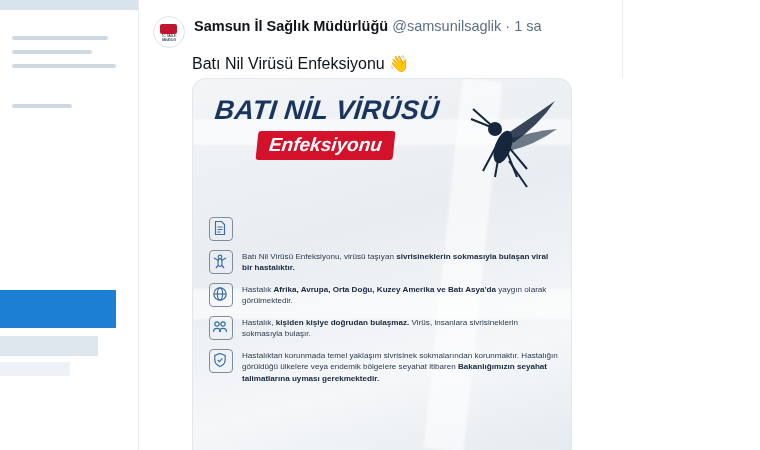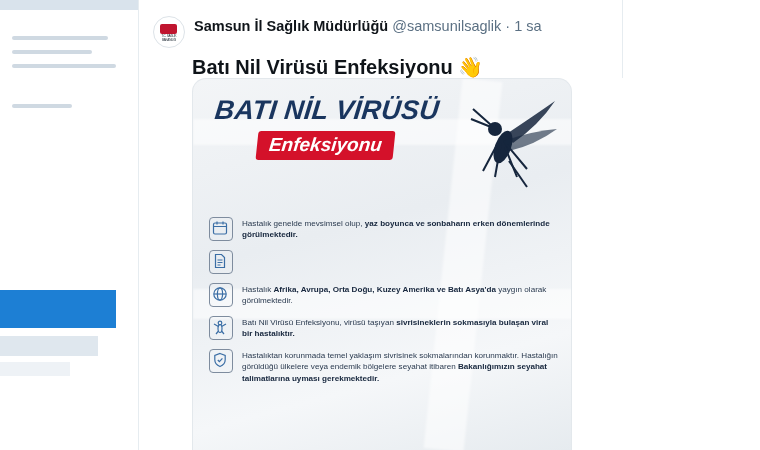--- a/index.html
+++ b/index.html
@@ -114,24 +114,23 @@
   .display-name {
     font-weight: bold;
     color: #0f1419;
   }
   .handle, .sep, .time {
     color: #5b7083;
     font-weight: normal;
   }
   .tweet-body {
     padding: 6px 14px 0 53px;
-    font-size: 20px;
+    font-size: 16px;
     color: #0f1419;
     line-height: 1.3;
-    font-weight: bold;
   }
   .hand-emoji {
     display: inline-block;
     filter: saturate(1.2);
   }
 
   
   .media {
     position: absolute;
     left: 53px;
@@ -287,67 +286,68 @@
             <path d="M62 50 Q92 30 112 16 Q96 40 70 58 Z" opacity="0.85"></path>
             <path d="M60 56 Q90 46 114 44 Q92 60 66 66 Z" opacity="0.6"></path>
             <path d="M56 56 L40 86 M58 58 L52 92 M62 62 L74 92 M64 60 L84 84" stroke="#16263d" stroke-width="2" fill="none"></path>
             <path d="M66 76 L84 102" stroke="#16263d" stroke-width="2" fill="none"></path>
           </g>
         </svg>
       </div>
 
       <div class="facts">
 
-        <div class="fact">
-          <div class="ic">
-            <svg width="16" height="16" viewBox="0 0 16 16" fill="none" stroke="#3b6ea5" stroke-width="1.2">
-              <rect x="1.5" y="3" width="13" height="11" rx="1.5"></rect>
-                <path d="M1.5 6.5h13M5 1.5v3M11 1.5v3"></path>
-            </svg>
-          </div>
-          <div class="tx">
-            <span>Hastalık genelde mevsimsel olup, </span><b>yaz boyunca ve sonbaharın erken dönemlerinde görülmektedir.</b><span></span>
-          </div>
-        </div>
 
         <div class="fact">
           <div class="ic">
             <svg width="16" height="16" viewBox="0 0 16 16" fill="none" stroke="#3b6ea5" stroke-width="1.2">
               <path d="M3.5 1.5h6l3 3v10h-9z"></path>
                 <path d="M5.5 7h5M5.5 9.5h5M5.5 12h3"></path>
             </svg>
+          </div>
+        </div>
+
+        <div class="fact">
+          <div class="ic">
+            <svg width="16" height="16" viewBox="0 0 16 16" fill="none" stroke="#3b6ea5" stroke-width="1.2">
+              <ellipse cx="8" cy="9.5" rx="2" ry="4"></ellipse>
+                <circle cx="8" cy="4" r="1.8"></circle>
+                <path d="M6.5 7.5L2 5M9.5 7.5L14 5M6.5 12L4 15M9.5 12L12 15"></path>
+            </svg>
+          </div>
+          <div class="tx">
+            <span>Batı Nil Virüsü Enfeksiyonu, virüsü taşıyan </span><b>sivrisineklerin sokmasıyla bulaşan viral bir hastalıktır.</b><span></span>
           </div>
         </div>
 
         <div class="fact">
           <div class="ic">
             <svg width="16" height="16" viewBox="0 0 16 16" fill="none" stroke="#3b6ea5" stroke-width="1.2">
               <circle cx="8" cy="8" r="6.2"></circle>
                 <ellipse cx="8" cy="8" rx="2.6" ry="6.2"></ellipse>
                 <path d="M2 8h12"></path>
             </svg>
           </div>
           <div class="tx">
             <span>Hastalık </span><b>Afrika, Avrupa, Orta Doğu, Kuzey Amerika ve Batı Asya'da</b><span> yaygın olarak görülmektedir.</span>
           </div>
         </div>
 
         <div class="fact">
           <div class="ic">
             <svg width="16" height="16" viewBox="0 0 16 16" fill="none" stroke="#3b6ea5" stroke-width="1.2">
-              <ellipse cx="8" cy="9.5" rx="2" ry="4"></ellipse>
-                <circle cx="8" cy="4" r="1.8"></circle>
-                <path d="M6.5 7.5L2 5M9.5 7.5L14 5M6.5 12L4 15M9.5 12L12 15"></path>
+              <circle cx="5" cy="5" r="2.2"></circle>
+                <circle cx="11" cy="5" r="2.2"></circle>
+                <path d="M1.5 13c0-2.2 1.6-3.6 3.5-3.6S8.5 10.8 8.5 13M7.5 13c0-2.2 1.6-3.6 3.5-3.6s3.5 1.4 3.5 3.6"></path>
             </svg>
           </div>
           <div class="tx">
-            <span>Batı Nil Virüsü Enfeksiyonu, virüsü taşıyan </span><b>sivrisineklerin sokmasıyla bulaşan viral bir hastalıktır.</b><span></span>
-          </div>
-        </div>
-
+            <span>Hastalık, </span><b>kişiden kişiye doğrudan bulaşmaz.</b><span> Virüs, insanlara sivrisineklerin sokmasıyla bulaşır.</span>
+          </div>
+        </div>
 
 
         <div class="fact">
           <div class="ic">
             <svg width="16" height="16" viewBox="0 0 16 16" fill="none" stroke="#3b6ea5" stroke-width="1.2">
               <path d="M8 1.5l5.2 2v4.3c0 3.3-2.3 5.6-5.2 6.7-2.9-1.1-5.2-3.4-5.2-6.7V3.5z"></path>
                 <path d="M5.8 8l1.6 1.7 3-3.3"></path>
             </svg>
           </div>
           <div class="tx">

